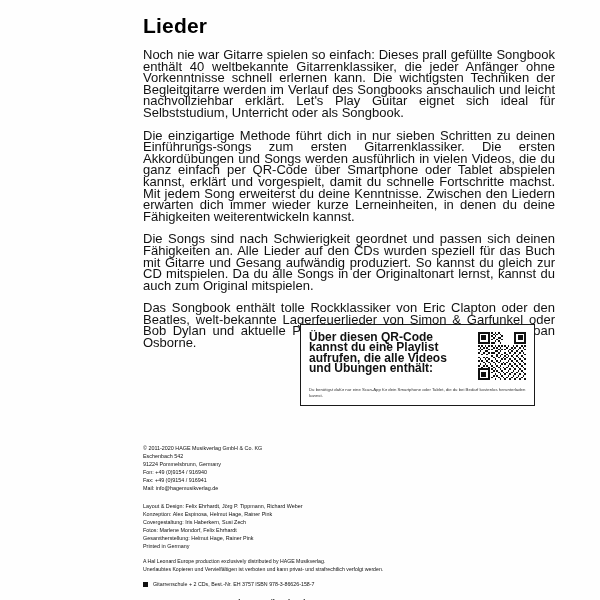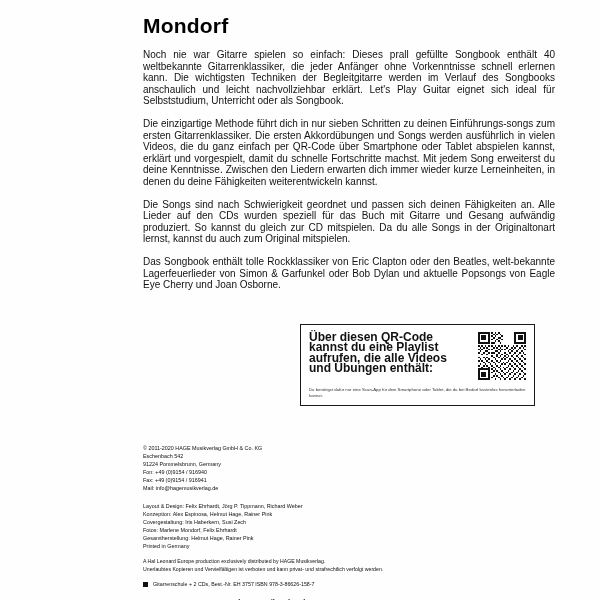--- a/index.html
+++ b/index.html
@@ -27,21 +27,21 @@
     width: 412px;
   }
   .title {
     font-size: 21px;
     font-weight: bold;
     letter-spacing: 0.2px;
     color: #000000;
     margin: 0 0 11px 0;
   }
   .para {
-    font-size: 10px;
+    font-size: 13px;
     line-height: 11.6px;
     text-align: justify;
     color: #111111;
     margin: 0 0 11px 0;
   }
   .qr-box {
     position: absolute;
     left: 300px;
     top: 324px;
     width: 235px;
@@ -117,21 +117,21 @@
     font-weight: bold;
   }
   .nb { white-space: nowrap; }
 </style>
 </head>
 <body>
 
 <div class="page">
 
   <div class="content">
-    <h1 class="title">Mondorf</h1>
+    <h1 class="title">Lieder</h1>
     <p class="para">Noch nie war Gitarre spielen so einfach: Dieses prall gefüllte Songbook enthält 40 weltbekannte Gitarrenklassiker, die jeder Anfänger ohne Vorkenntnisse schnell erlernen kann. Die wichtigsten Techniken der Begleitgitarre werden im Verlauf des Songbooks anschaulich und leicht nachvollziehbar erklärt. Let's Play Guitar eignet sich ideal für Selbststudium, Unterricht oder als Songbook.</p>
     <p class="para">Die einzigartige Methode führt dich in nur sieben Schritten zu deinen Einführungs-songs zum ersten Gitarrenklassiker. Die ersten Akkordübungen und Songs werden ausführlich in vielen Videos, die du ganz einfach per QR-Code über Smartphone oder Tablet abspielen kannst, erklärt und vorgespielt, damit du schnelle Fortschritte machst. Mit jedem Song erweiterst du deine Kenntnisse. Zwischen den Liedern erwarten dich immer wieder kurze Lerneinheiten, in denen du deine Fähigkeiten weiterentwickeln kannst.</p>
     <p class="para">Die Songs sind nach Schwierigkeit geordnet und passen sich deinen Fähigkeiten an. Alle Lieder auf den CDs wurden speziell für das Buch mit Gitarre und Gesang aufwändig produziert. So kannst du gleich zur CD mitspielen. Da du alle Songs in der Originaltonart lernst, kannst du auch zum Original mitspielen.</p>
     <p class="para">Das Songbook enthält tolle Rockklassiker von Eric Clapton oder den Beatles, welt-bekannte Lagerfeuerlieder von Simon &amp; Garfunkel oder Bob Dylan und aktuelle Popsongs von Eagle Eye Cherry und Joan Osborne.</p>
   </div>
 
   <div class="qr-box">
     <div class="qr-row">
       <div class="qr-text">Über diesen QR-Code kannst du eine Playlist aufrufen, die alle Videos und Übungen enthält:</div>
       <svg class="qr-code" viewBox="0 0 29 29" shape-rendering="crispEdges">

